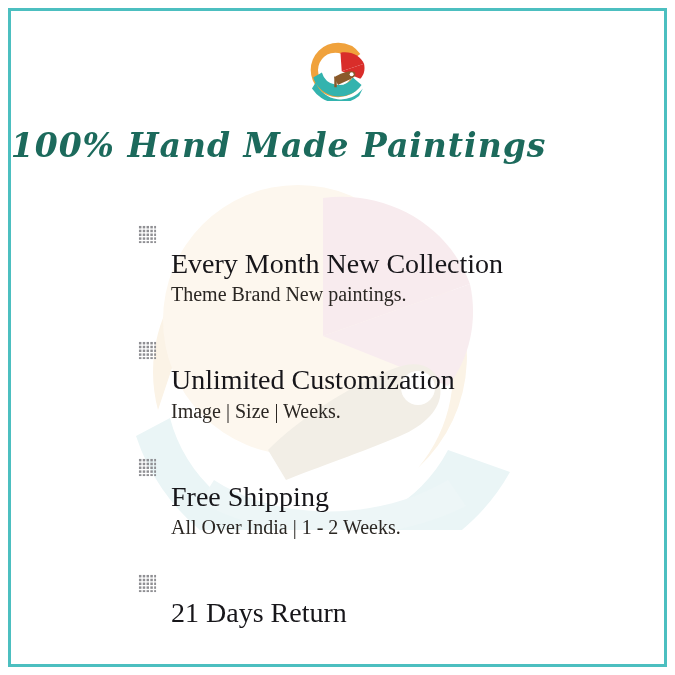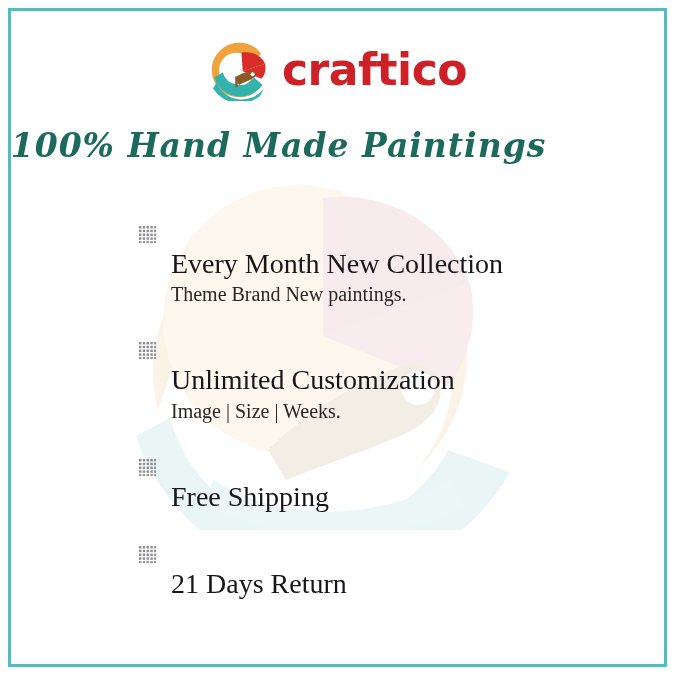--- a/index.html
+++ b/index.html
@@ -167,21 +167,20 @@
 
         <path d="M54 22 C70 19 86 26 92 40 L56 52 Z" fill="#d92d2a"></path>
         <path d="M56 52 L92 40 C94 50 92 58 86 64 Z" fill="#d92d2a"></path>
 
         <path d="M44 62 C52 56 64 52 72 52 C78 52 80 57 76 61
                  C70 66 58 70 50 74 Z" fill="#8a5a2b"></path>
         <circle cx="72" cy="57" r="3.2" fill="#ffffff"></circle>
         <path d="M44 60 L44 78 L48 78 L48 62 Z" fill="#8a5a2b"></path>
       </svg>
     </div>
-    <div class="logo-word">craftico</div>
   </div>
 
   <div class="tagline">100% Hand Made Paintings</div>
 
   <div class="features">
 
     <div class="feature">
       <span class="weave-icon">
         <svg viewBox="0 0 20 20" xmlns="http://www.w3.org/2000/svg" aria-hidden="true">
           <g fill="#8f8f93">
@@ -284,20 +283,21 @@
             <rect x="1" y="17" width="2.6" height="2"></rect>
               <rect x="5" y="17" width="2.6" height="2"></rect>
             <rect x="9" y="17" width="2.6" height="2"></rect>
               <rect x="13" y="17" width="2.6" height="2"></rect>
             <rect x="17" y="17" width="2" height="2"></rect>
           </g>
         </svg>
       </span>
       <div class="feature-text">
         <div class="feature-title">Free Shipping</div>
+        <div class="feature-sub">All Over India | 1 - 2 Weeks.</div>
       </div>
     </div>
 
     <div class="feature">
       <span class="weave-icon">
         <svg viewBox="0 0 20 20" xmlns="http://www.w3.org/2000/svg" aria-hidden="true">
           <g fill="#8f8f93">
             <rect x="1" y="1" width="2.6" height="2.6"></rect>
               <rect x="5" y="1" width="2.6" height="2.6"></rect>
             <rect x="9" y="1" width="2.6" height="2.6"></rect>

